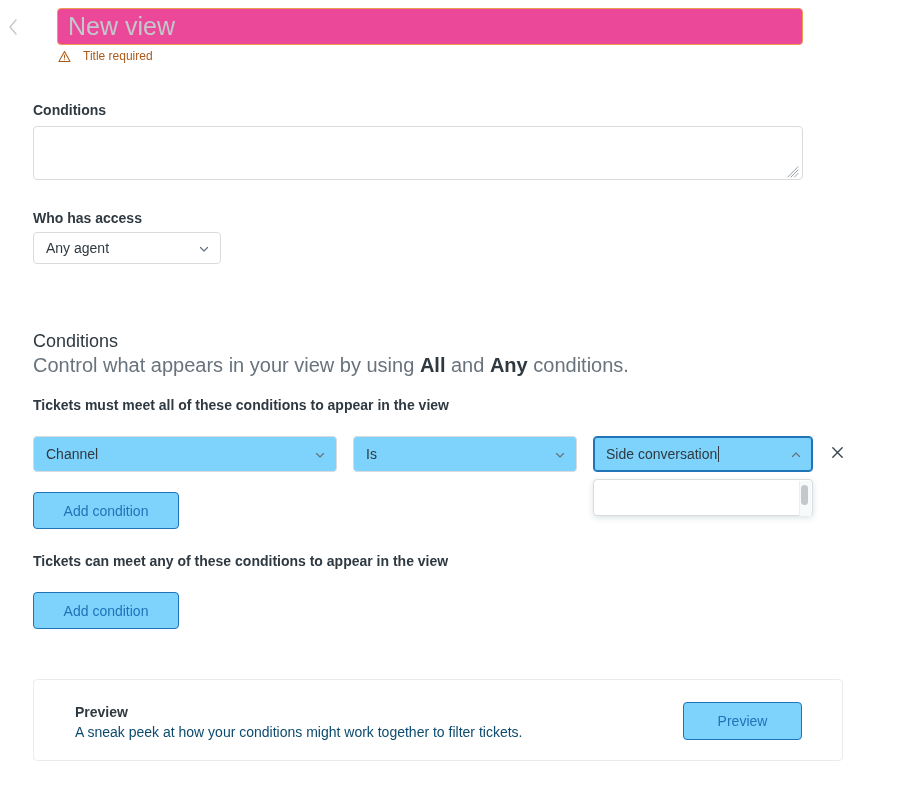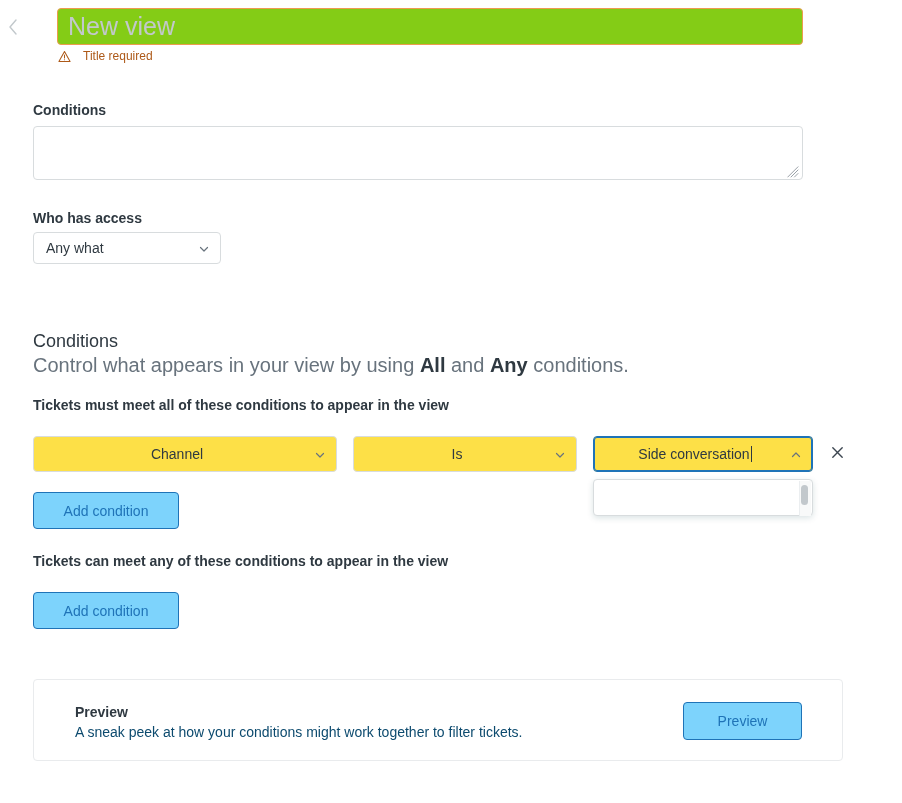--- a/index.html
+++ b/index.html
@@ -42,21 +42,21 @@
   }
   .back-btn svg { display: block; }
   .title-input {
     position: absolute;
     left: 57px;
     top: 8px;
     width: 746px;
     height: 37px;
     border: 1px solid #ed9b4e;
     border-radius: 4px;
-    background: #84cc16;
+    background: #ec4899;
     font-family: "Liberation Sans", sans-serif;
     font-size: 25px;
     line-height: 35px;
     color: #2f3941;
     padding: 0 10px;
     outline: none;
   }
   .title-input::placeholder {
     color: #c2c8cc;
     opacity: 1;
@@ -154,28 +154,27 @@
     top: 436px;
     width: 820px;
     height: 36px;
   }
   .cond-sel {
     position: absolute;
     top: 0;
     height: 36px;
     border: 1px solid #d8dcde;
     border-radius: 4px;
-    background: #fde047;
+    background: #7dd3fc;
     display: flex;
     align-items: center;
     padding: 0 10px 0 12px;
     cursor: pointer;
     font-size: 14px;
     color: #2f3941;
-    text-align: center;
   }
   .cond-sel .val { flex: 1; white-space: nowrap; overflow: hidden; }
   .cond-sel.c1 { left: 0; width: 304px; }
   .cond-sel.c2 { left: 320px; width: 224px; }
   .cond-sel.c3 {
     left: 560px;
     width: 220px;
     border: 1px solid #1f73b7;
     box-shadow: 0 0 0 1px #1f73b7 inset;
   }
@@ -312,21 +311,21 @@
 <div class="lbl desc-label">Conditions</div>
 <textarea class="desc-box" placeholder="" style=""></textarea>
 <span class="resize-grip">
   <svg width="12" height="12" viewBox="0 0 12 12">
     <path d="M11 4 L4 11 M11 7.5 L7.5 11 M11 0.8 L0.8 11" stroke="#68737d" stroke-width="0.9" stroke-linecap="round" opacity="0.75"></path>
   </svg>
 </span>
 
 <div class="lbl access-label">Who has access</div>
 <div class="access-select">
-  <span class="val">Any what</span>
+  <span class="val">Any agent</span>
   <span class="caret">
     <svg width="12" height="12" viewBox="0 0 12 12" fill="none">
       <path d="M2.5 4.5 L6 8 L9.5 4.5" stroke="#68737d" stroke-width="1.2" stroke-linecap="round" stroke-linejoin="round"></path>
     </svg>
   </span>
 </div>
 
 <div class="conditions-title">Conditions</div>
 <div class="conditions-sub"><span>Control what appears in your view by using </span><b>All</b><span> and </span><b>Any</b><span> conditions.</span></div>
 

